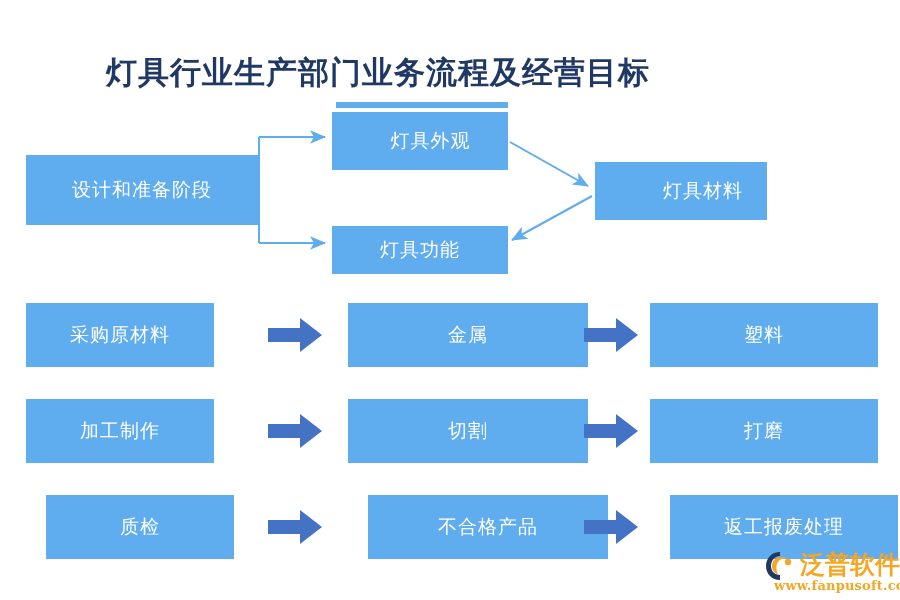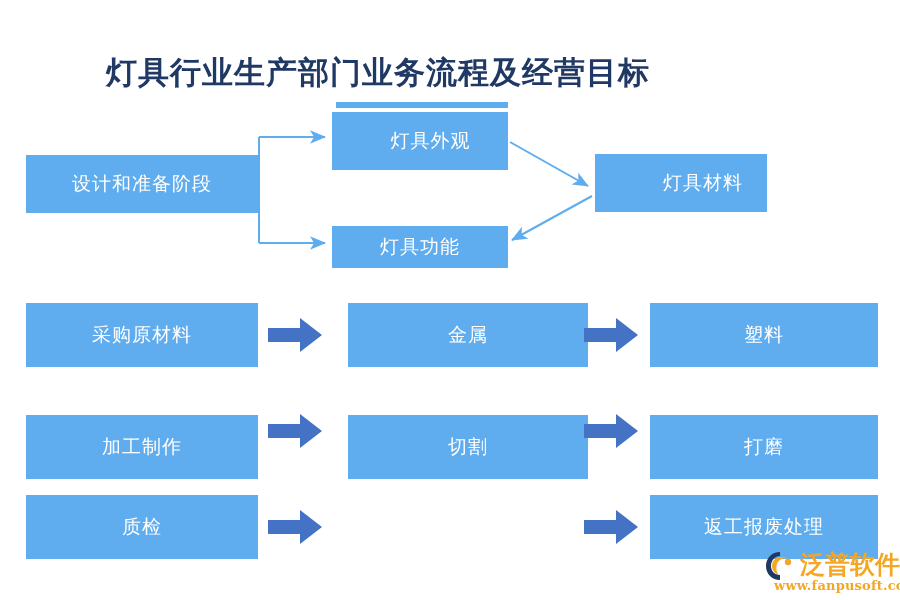--- a/index.html
+++ b/index.html
@@ -52,32 +52,32 @@
     align-items: center;
     justify-content: center;
     font-size: 19px;
     letter-spacing: 1px;
     font-family: "DejaVu Serif", "Liberation Serif", serif;
     white-space: nowrap;
     box-sizing: border-box;
   }
 
   
-  #box-design      { left: 26px;  top: 155px; width: 232px; height: 58px; }
+  #box-design      { left: 26px;  top: 155px; width: 232px; height: 70px; }
   #box-appearance  { left: 332px; top: 112px; width: 176px; height: 58px; padding-left: 21px; }
-  #box-function    { left: 332px; top: 226px; width: 176px; height: 42px; }
-  #box-material    { left: 595px; top: 154px; width: 172px; height: 58px; padding-left: 44px; }
-
-  
-  .row-box-1 { left: 26px;  width: 232px; }
+  #box-function    { left: 332px; top: 226px; width: 176px; height: 48px; }
+  #box-material    { left: 595px; top: 162px; width: 172px; height: 58px; padding-left: 44px; }
+
+  
+  .row-box-1 { left: 26px;  width: 188px; }
   .row-box-2 { left: 348px; width: 240px; }
   .row-box-3 { left: 650px; width: 228px; }
   .row-2 { top: 303px; height: 64px; }
-  .row-3 { top: 399px; height: 64px; margin-top: 16px; }
-  .row-4 { top: 495px; height: 64px; }
+  .row-3 { top: 399px; height: 64px; }
+  .row-4 { top: 495px; height: 64px; margin-left: 20px; }
 
   
   #connectors {
     position: absolute;
     left: 0; top: 0;
     width: 900px; height: 600px;
     pointer-events: none;
   }
 
   
@@ -192,20 +192,21 @@
   </svg>
 
   <div class="box row-box-3 row-3">打磨</div>
 
   <div class="box row-box-1 row-4">质检</div>
 
   <svg class="block-arrow ba-col-1 ba-row-4" viewBox="0 0 54 34">
     <path d="M0,10 L32,10 L32,0 L54,17 L32,34 L32,24 L0,24 Z" fill="#4472C4"></path>
   </svg>
 
+  <div class="box row-box-2 row-4">不合格产品</div>
 
   <svg class="block-arrow ba-col-2 ba-row-4" viewBox="0 0 54 34">
     <path d="M0,10 L32,10 L32,0 L54,17 L32,34 L32,24 L0,24 Z" fill="#4472C4"></path>
   </svg>
 
   <div class="box row-box-3 row-4">返工报废处理</div>
 
   <div id="watermark">
     <svg class="wm-logo" viewBox="0 0 34 32">
       <path d="M16,2 C8,2 2,8 2,16 C2,24 8,30 16,30 L16,25

